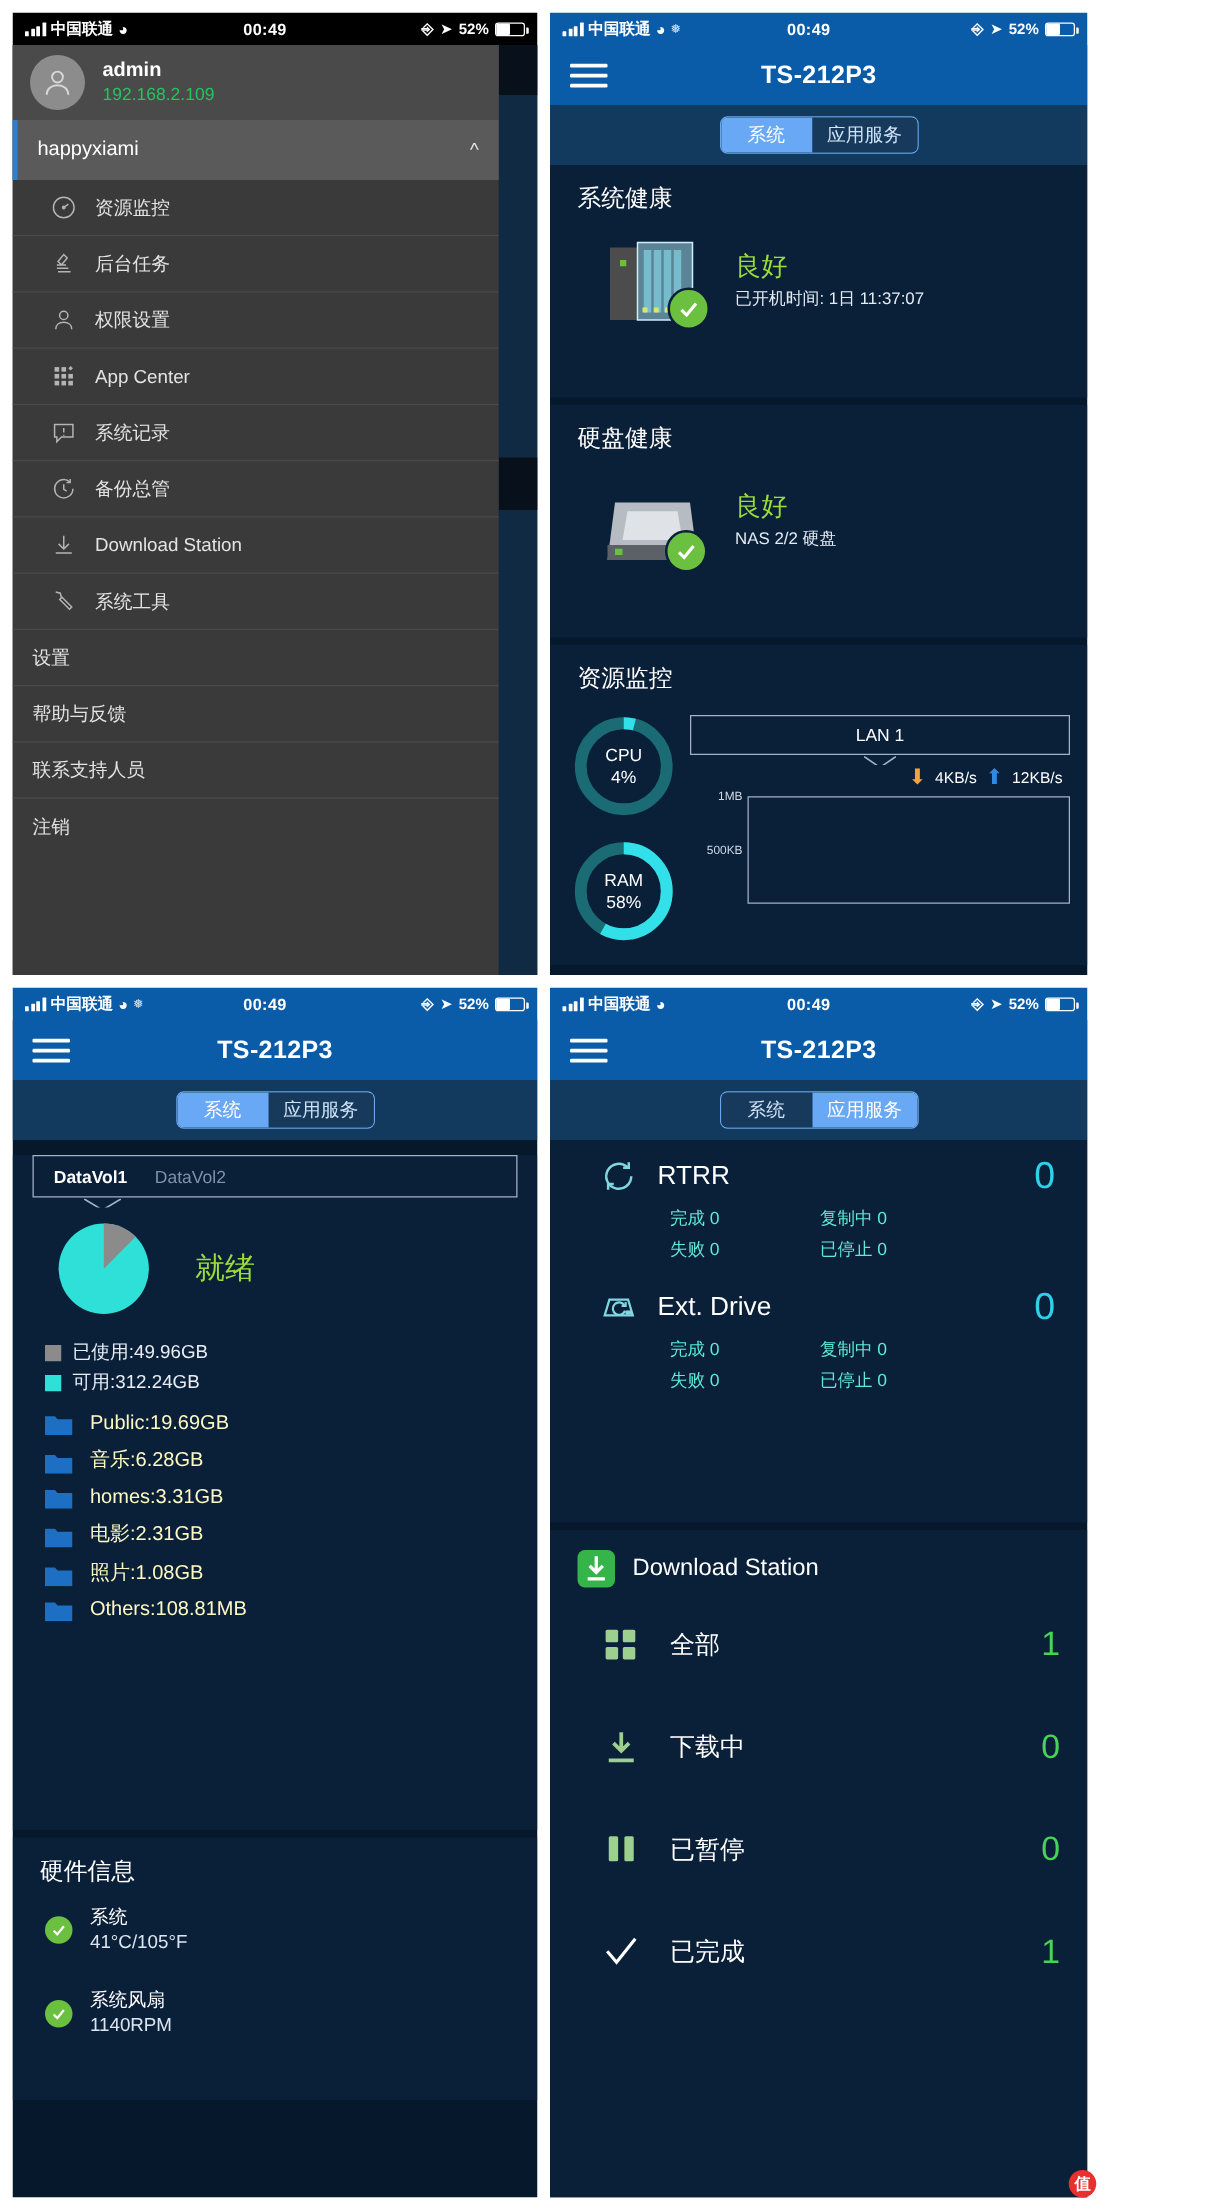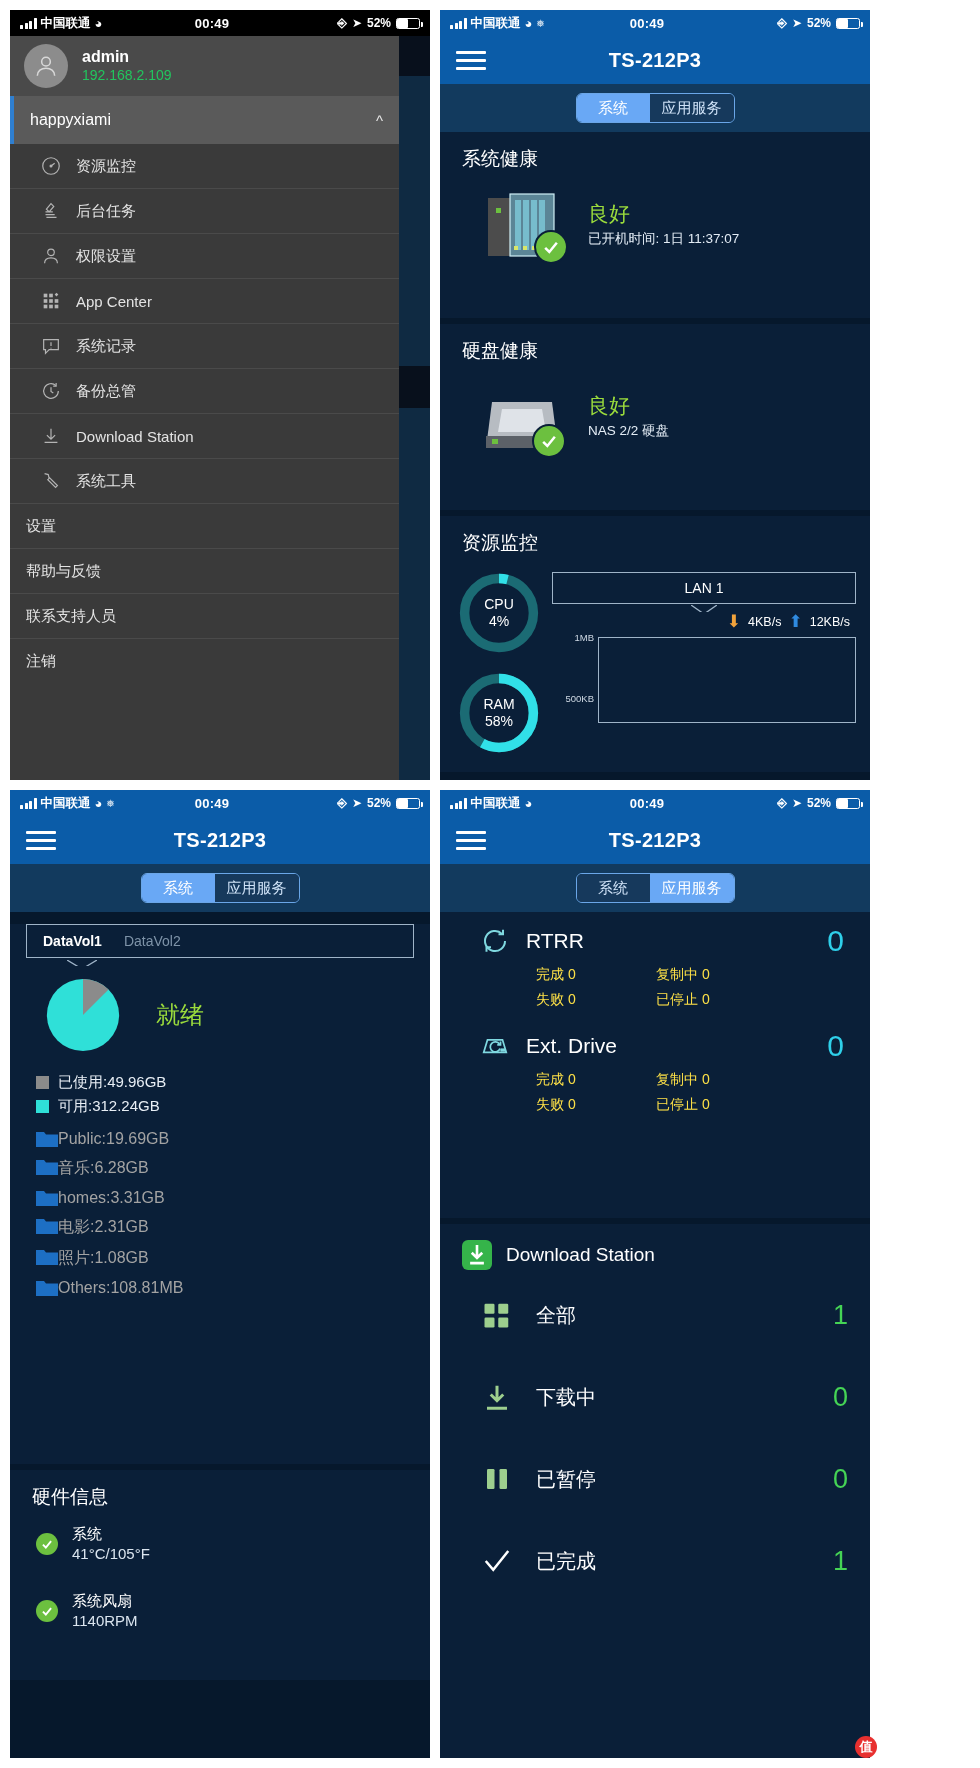--- a/index.html
+++ b/index.html
@@ -159,38 +159,38 @@
   }
   .voltab { font-size: 14px; color: #7e93a8; }
   .voltab.active { color: #fff; font-weight: bold; }
   .vol-notch { position: absolute; bottom: -9px; left: 40px; width: 30px; height: 10px; overflow: hidden; }
 
   .volmain { display: flex; align-items: center; gap: 30px; padding: 14px 0 6px 30px; }
   .legend { padding: 6px 0 4px 26px; }
   .legend-row { display: flex; align-items: center; gap: 9px; font-size: 15px; color: #e8eef5; line-height: 1.6; }
   .sw { width: 13px; height: 13px; display: inline-block; flex: none; }
   .folders { padding: 8px 0 16px 26px; display: flex; flex-direction: column; gap: 10px; }
-  .folder-row { display: flex; align-items: flex-start; gap: 0; font-size: 16px; color: #a3a3a3; }
+  .folder-row { display: flex; align-items: flex-end; gap: 14px; font-size: 16px; color: #fef9c3; }
   .folder-ic { width: 22px; height: 17px; flex: none; }
 
   .hwrow { display: flex; align-items: center; gap: 14px; padding: 8px 0 8px 26px; }
   .hw-ok { width: 22px; height: 22px; border-radius: 50%; background: #6cc03f; display: flex; align-items: center; justify-content: center; flex: none; }
   .hw-ok svg { width: 14px; height: 14px; }
   .hw-name { font-size: 15px; color: #fff; line-height: 1.35; }
   .hw-val { font-size: 15px; color: #dbe5ef; line-height: 1.35; }
 
   
   .svc { padding: 14px 18px 10px 18px; }
   .svc-head { display: flex; align-items: center; gap: 16px; padding-left: 22px; }
   .svc-ic { width: 30px; height: 30px; flex: none; }
   .svc-name { font-size: 21px; color: #fff; }
   .svc-count { margin-left: auto; font-size: 30px; color: #2fd0ea; line-height: 1; padding-right: 8px; }
   .svc-stats { display: flex; padding: 10px 0 6px 78px; gap: 0; }
   .svc-col { width: 120px; display: flex; flex-direction: column; gap: 7px; }
-  .svc-stat { font-size: 14px; color: #fde047; }
+  .svc-stat { font-size: 14px; color: #5eead4; }
 
   .ds-head { display: flex; align-items: center; gap: 14px; padding: 16px 0 4px 22px; }
   .ds-badge {
     width: 30px; height: 30px; border-radius: 6px; background: #35b44a;
     display: flex; align-items: center; justify-content: center; flex: none;
   }
   .ds-title { font-size: 19px; color: #fff; }
   .ds-row { display: flex; align-items: center; padding: 0 22px 0 42px; height: 82px; }
   .ds-ic { width: 30px; height: 30px; flex: none; margin-right: 24px; }
   .ds-lbl { font-size: 20px; color: #fff; }
@@ -470,21 +470,21 @@
             </div>
             <div class="speeds">
               <span class="arrow-d">⬇</span>
               <span class="val">4KB/s</span>
               <span class="arrow-u">⬆</span>
               <span class="val">12KB/s</span>
             </div>
             <div class="chartarea">
               <div class="yaxis">
                 <span style="top:-5px">1MB</span>
-                <span style="top:56px">500KB</span>
+                <span style="top:38px">500KB</span>
               </div>
               <div class="plot"></div>
             </div>
           </div>
         </div>
       </div>
     </div>
   </div>
 
   <div class="panel" id="panel-c">

